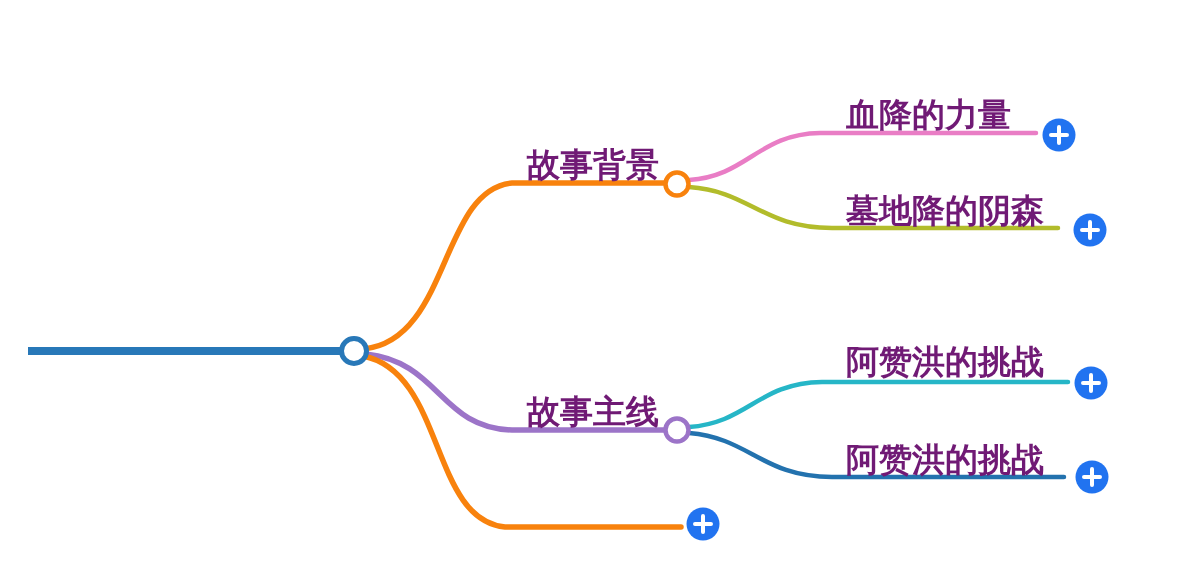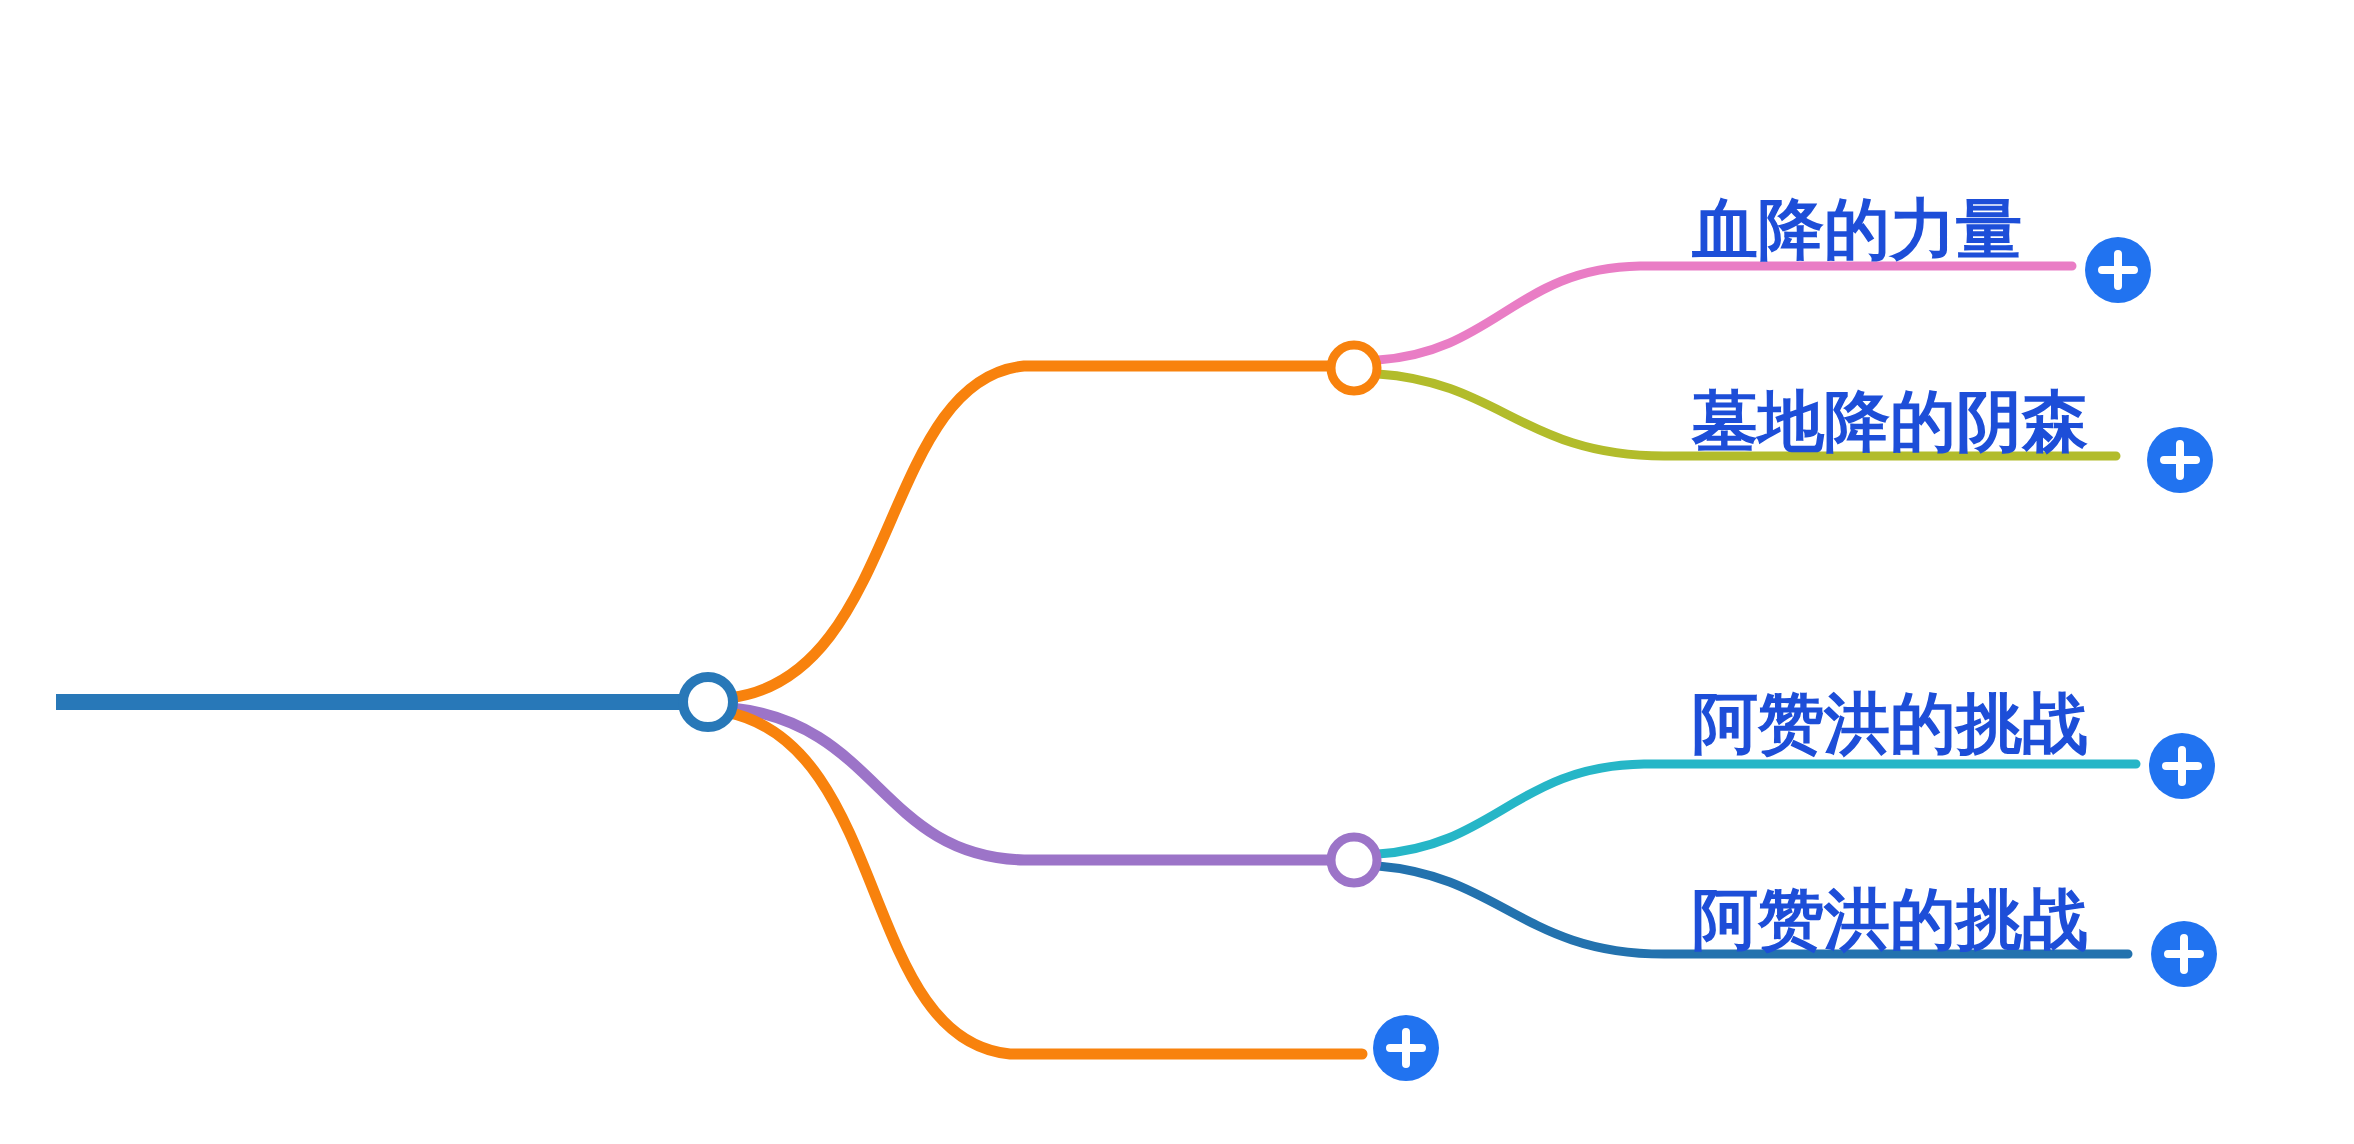--- a/index.html
+++ b/index.html
@@ -18,21 +18,21 @@
   svg.links {
     position: absolute;
     left: 0;
     top: 0;
   }
   .label {
     position: absolute;
     font-weight: bold;
     font-size: 33px;
     line-height: 1;
-    color: #1d4ed8;
+    color: #701a75;
     white-space: nowrap;
     letter-spacing: 0px;
     cursor: default;
   }
   .plus-btn {
     position: absolute;
     width: 34px;
     height: 34px;
     cursor: pointer;
   }
@@ -61,25 +61,27 @@
     <path d="M 689 433 C 750 438, 762 477, 832 477 L 1064 477" fill="none" stroke-width="4.5" stroke-linecap="round" stroke="#2372ae"></path>
 
     <circle cx="354" cy="351" r="12.5" stroke-width="5" fill="#ffffff" stroke="#2878b8"></circle>
 
     <circle cx="677" cy="184" r="11.5" stroke-width="4.5" fill="#ffffff" stroke="#f8820d"></circle>
 
     <circle cx="677" cy="430" r="11.5" stroke-width="4.5" fill="#ffffff" stroke="#9c74c8"></circle>
   </svg>
 
 
+  <div class="label" style="left:527px; top:148px;">故事背景</div>
 
   <div class="label" style="left:846px; top:98px;">血降的力量</div>
 
   <div class="label" style="left:846px; top:194px;">墓地降的阴森</div>
 
+  <div class="label" style="left:527px; top:395px;">故事主线</div>
 
   <div class="label" style="left:846px; top:345px;">阿赞洪的挑战</div>
 
   <div class="label" style="left:846px; top:443px;">阿赞洪的挑战</div>
 
 
   <svg class="plus-btn" style="left:1042px; top:118px;" viewBox="0 0 34 34">
     <circle cx="17" cy="17" r="16.5" fill="#2173f0"></circle>
     <path d="M 9 17 H 25 M 17 9 V 25" stroke="#ffffff" stroke-width="4" stroke-linecap="round"></path>
   </svg>

